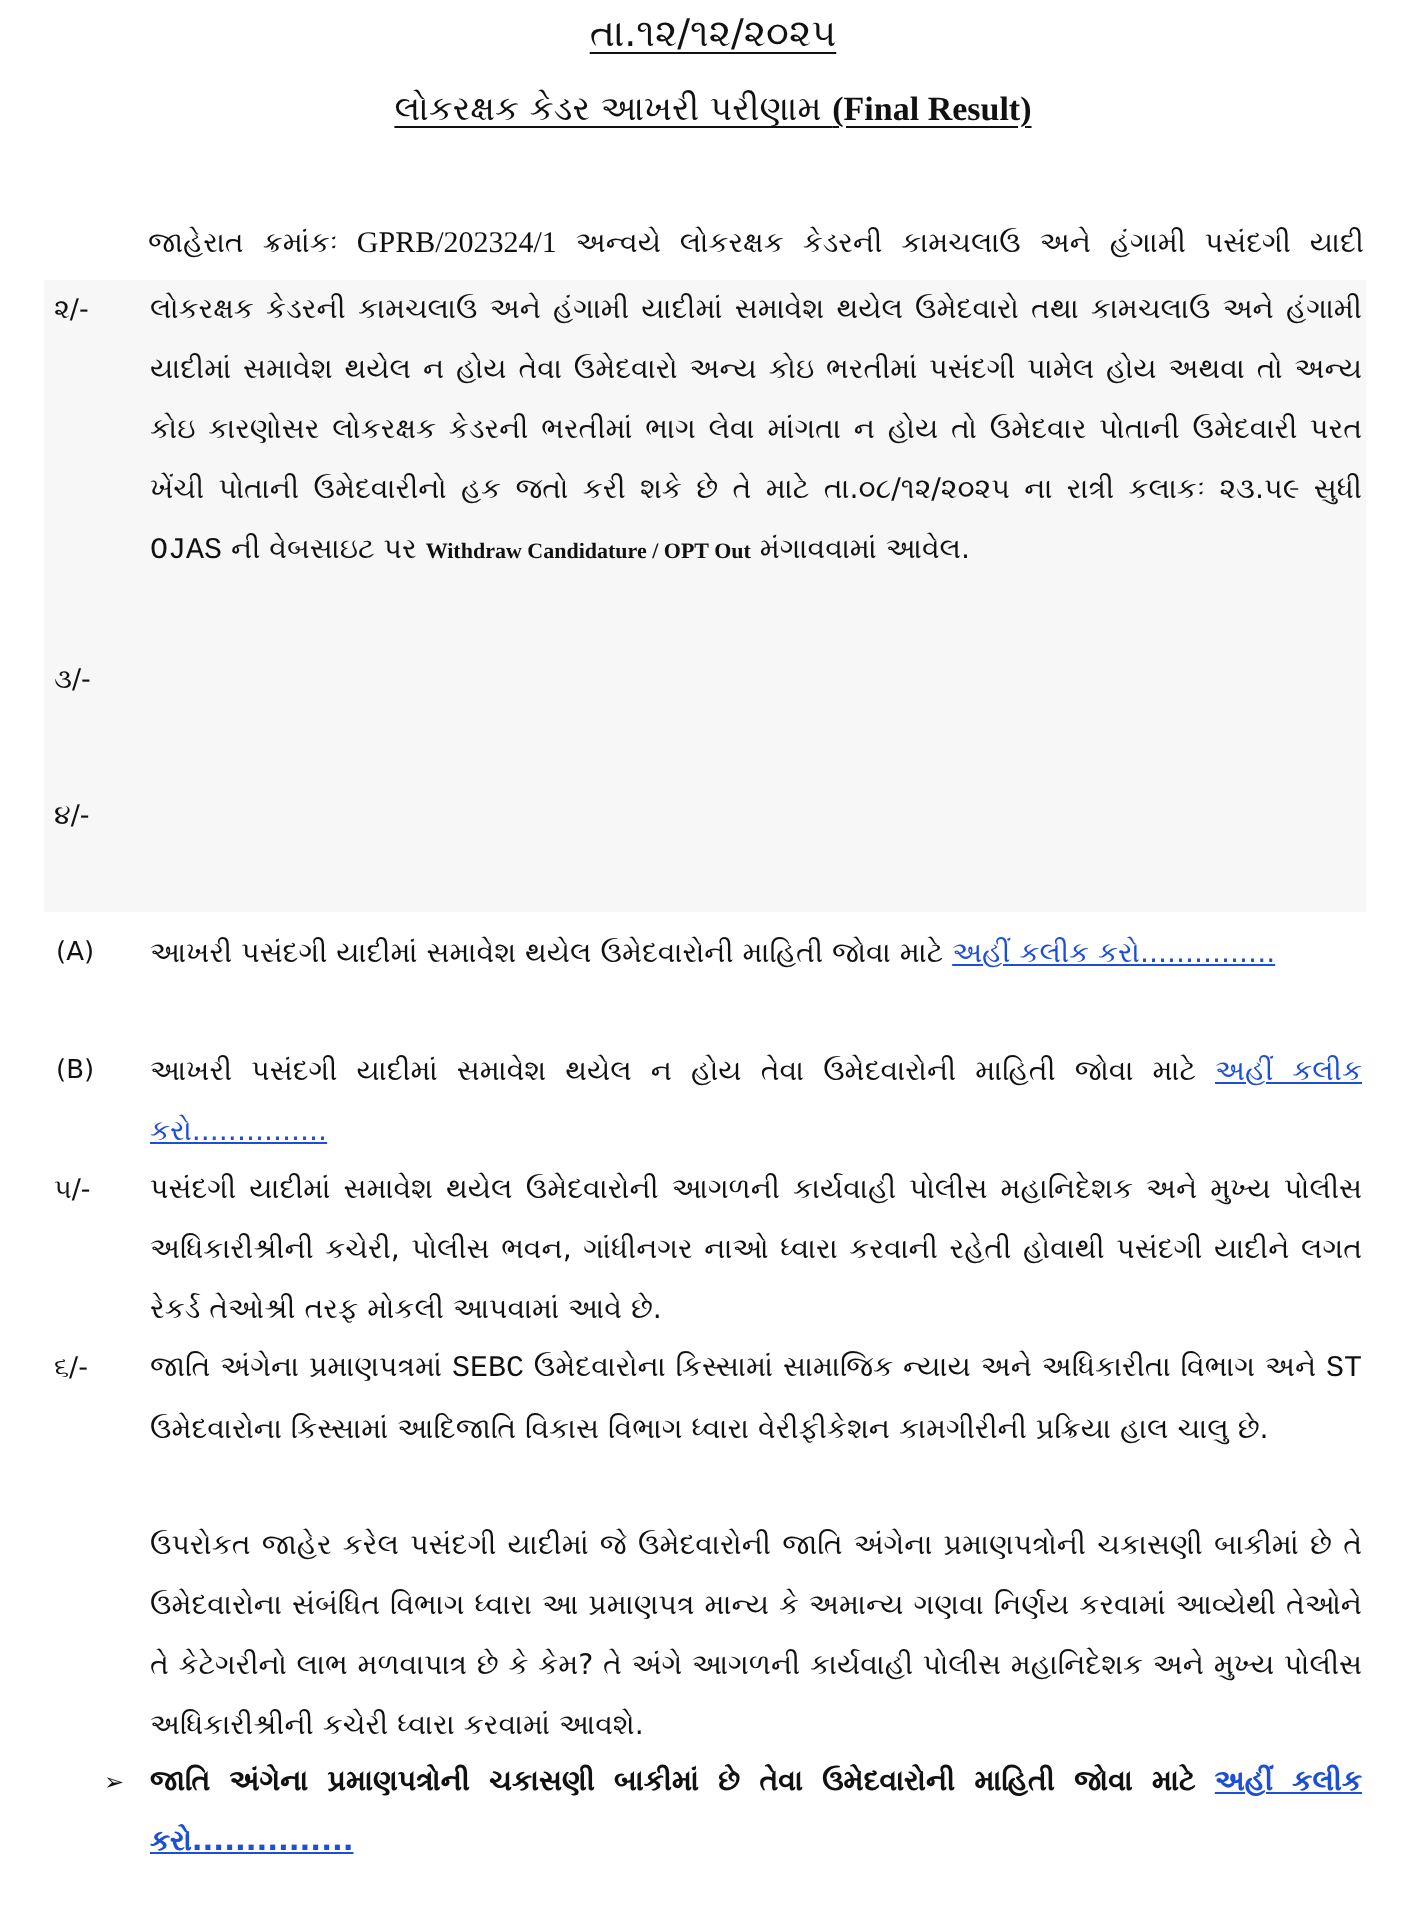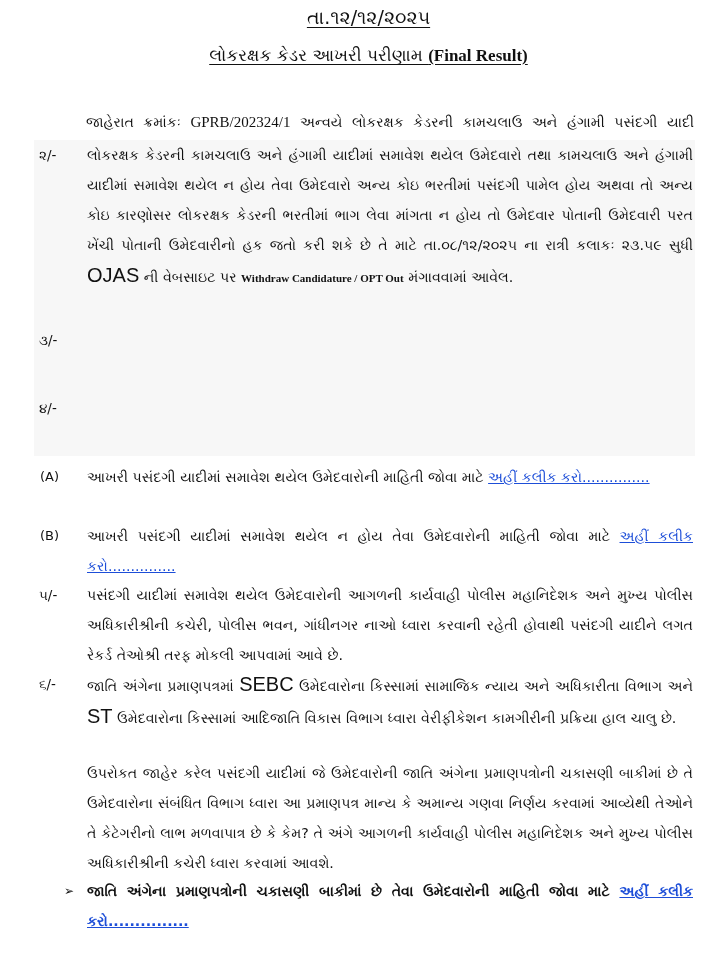--- a/index.html
+++ b/index.html
@@ -1,21 +1,21 @@
 <!DOCTYPE html>
 <html><head>
 <meta charset="utf-8">
 <style>
   html, body { margin: 0; padding: 0; background: #ffffff; }
   body {
     width: 713px; height: 953px; position: relative; overflow: hidden;
     font-family: "DejaVu Sans", "Liberation Sans", sans-serif;
     color: #111111;
   }
-  .page { position: absolute; left: 12px; top: 0; width: 595px; height: 953px; }
+  .page { position: absolute; left: 0; top: 0; width: 595px; height: 953px; }
   .date {
     position: absolute; top: 6px; left: 0; width: 713px; text-align: center;
     font-size: 19px; font-weight: normal; text-decoration: underline;
     text-underline-offset: 3px;
   }
   .title {
     position: absolute; top: 45px; left: 0; width: 713px; text-align: center;
     font-size: 17px; text-decoration: underline; text-underline-offset: 3px;
   }
   .title .en { font-family: "Liberation Serif", serif; font-weight: bold; font-size: 17px; text-align: center; }
@@ -25,21 +25,21 @@
   }
   .para {
     position: absolute; font-size: 14.2px; line-height: 30px;
     text-align: justify;
   }
   .para .en { font-family: "Liberation Serif", serif; font-size: 15px; }
   .num {
     position: absolute; left: 27px; font-size: 13.5px; line-height: 30px;
   }
   .text { position: absolute; left: 75px; width: 606px; font-size: 14.2px; line-height: 30px; text-align: justify; }
-  .text .en { font-family: Liberation Sans, sans-serif; font-size: 20px; }
+  .text .en { font-family: Liberation Mono, monospace; font-size: 15px; }
   .text .enb { font-family: "Liberation Serif", serif; font-weight: bold; font-size: 11px; }
   .link { color: #1d4ed8; text-decoration: underline; cursor: pointer; }
   .letter { position: absolute; left: 28px; font-size: 13px; line-height: 30px; font-family: "DejaVu Sans", sans-serif; }
   .bullet { position: absolute; left: 52px; font-size: 12px; line-height: 30px; }
 </style>
 </head>
 <body>
 
 <div class="page">
 

